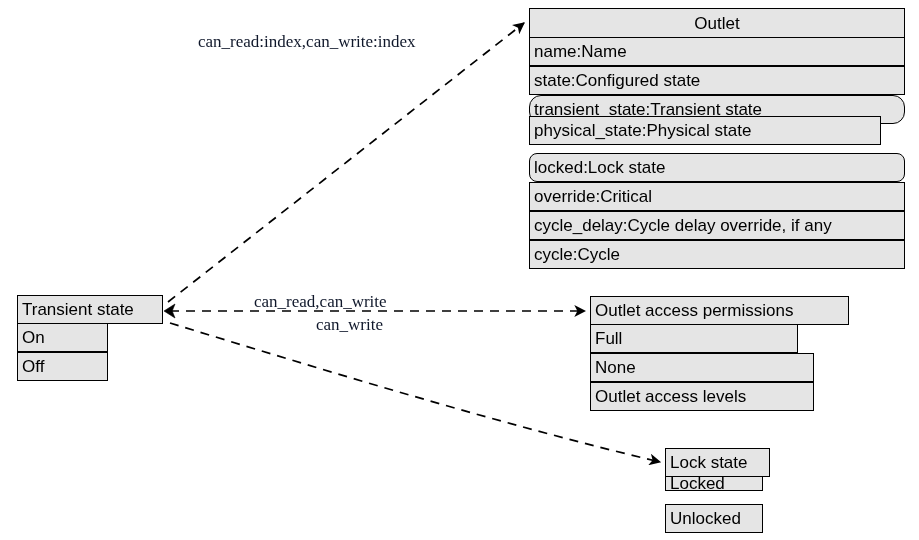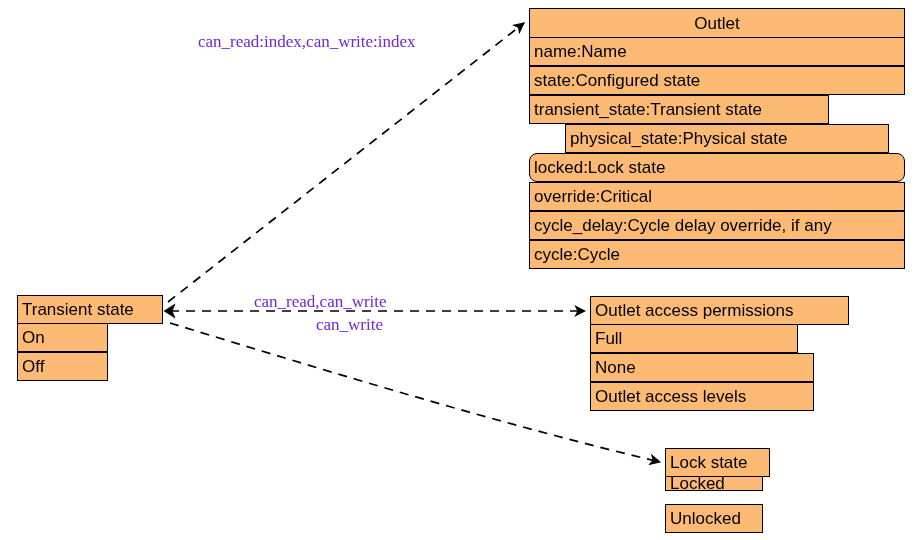--- a/index.html
+++ b/index.html
@@ -16,21 +16,21 @@
     font-family: "Liberation Sans", sans-serif;
   }
 
   
   .entity { position: absolute; }
 
   .row {
     position: absolute;
     box-sizing: border-box;
     border: 1.6px solid #000000;
-    background: #fdba74;
+    background: #e5e5e5;
     color: #000000;
     font-family: "Liberation Sans", sans-serif;
     font-size: 17px;
     line-height: 1;
     display: flex;
     align-items: center;
     white-space: nowrap;
   }
   .row.head {
     justify-content: center;
@@ -51,21 +51,21 @@
     top: 0;
     width: 919px;
     height: 540px;
     overflow: visible;
   }
 
   .edge-label {
     position: absolute;
     font-family: "Liberation Serif", serif;
     font-size: 17px;
-    color: #6d28d9;
+    color: #0f172a;
     white-space: nowrap;
     line-height: 1;
   }
 </style>
 </head>
 <body>
 
 <div id="canvas">
 
   <svg class="edges" viewBox="0 0 919 540" xmlns="http://www.w3.org/2000/svg">
@@ -87,22 +87,22 @@
   <div class="edge-label" style="left:198px; top:33px;">can_read:index,can_write:index</div>
 
   <div class="edge-label" style="left:254px; top:293px;">can_read,can_write</div>
 
   <div class="edge-label" style="left:316px; top:316px;">can_write</div>
 
   <div class="entity">
     <div class="row head" style="left:529px; top:8px; width:376px; height:30px;">Outlet</div>
     <div class="row body" style="left:529px; top:37px; width:376px; height:29px;">name:Name</div>
     <div class="row body" style="left:529px; top:66px; width:376px; height:29px;">state:Configured state</div>
-    <div class="row body" style="left:529px; top:95px; width:300px; height:29px;">transient_state:Transient state</div>
-    <div class="row body" style="left:529px; top:124px; width:324px; height:29px;margin-left:36px;">physical_state:Physical state</div>
+    <div class="row body" style="left:529px; top:95px; width:376px; height:29px;border-radius:12px;">transient_state:Transient state</div>
+    <div class="row body" style="left:529px; top:116px; width:352px; height:29px;">physical_state:Physical state</div>
     <div class="row body" style="left:529px; top:153px; width:376px; height:29px;border-radius:8px;">locked:Lock state</div>
     <div class="row body" style="left:529px; top:182px; width:376px; height:29px;">override:Critical</div>
     <div class="row body" style="left:529px; top:211px; width:376px; height:29px;">cycle_delay:Cycle delay override, if any</div>
     <div class="row body" style="left:529px; top:240px; width:376px; height:29px;">cycle:Cycle</div>
   </div>
 
   <div class="entity">
     <div class="row headleft" style="left:17px; top:295px; width:146px; height:29px;">Transient state</div>
     <div class="row body" style="left:17px; top:323px; width:91px; height:29px;">On</div>
     <div class="row body" style="left:17px; top:352px; width:91px; height:29px;">Off</div>

